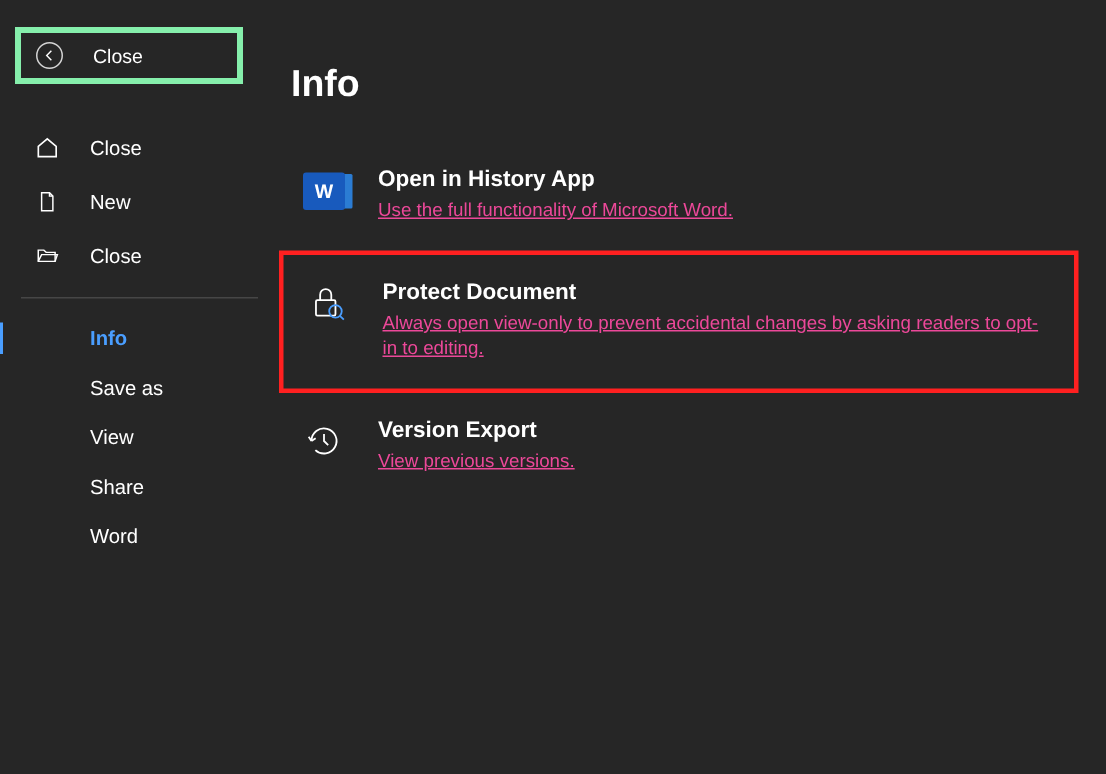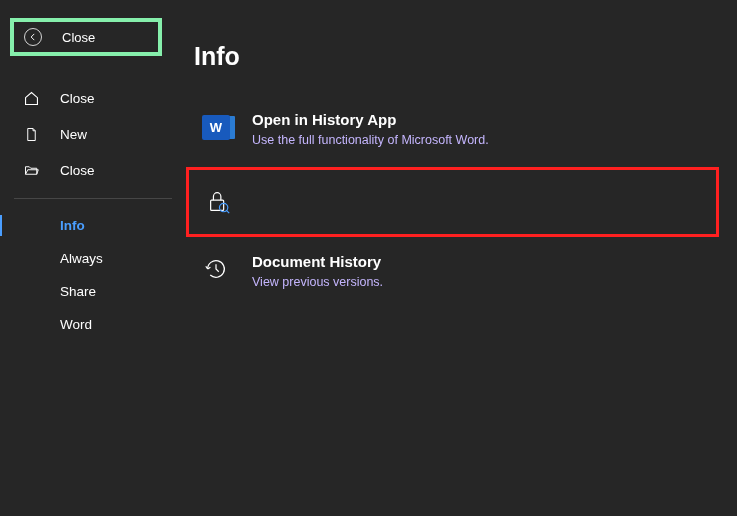--- a/index.html
+++ b/index.html
@@ -140,22 +140,23 @@
       border-radius: 1px;
       z-index: -1;
     }
     .option-text h3 {
       font-size: 15px;
       font-weight: 600;
       margin-bottom: 4px;
     }
     .option-text p {
       font-size: 12.5px;
-      color: #c4b5fd;
+      color: #ec4899;
       line-height: 1.35;
+      text-decoration: underline;
     }
   </style>
 </head>
 <body>
 
 <div class="container">
   <div class="sidebar">
     <div class="close-btn">
       <span class="arrow">
         <svg viewBox="0 0 16 16" stroke="#fff" fill="none" stroke-width="1.5">
@@ -194,21 +195,24 @@
       <span>Close</span>
     </div>
 
     <div class="divider"></div>
 
 
     <div class="nav-item textonly active">
       <span>Info</span>
     </div>
     <div class="nav-item textonly">
-      <span>Always</span>
+      <span>Save as</span>
+    </div>
+    <div class="nav-item textonly">
+      <span>View</span>
     </div>
     <div class="nav-item textonly">
       <span>Share</span>
     </div>
     <div class="nav-item textonly">
       <span>Word</span>
     </div>
   </div>
 
   <div class="main">
@@ -226,29 +230,33 @@
 
     <div class="option-row highlighted">
       <div class="option-icon">
         <svg viewBox="0 0 28 28" width="26" height="26" stroke="#fff" fill="none" stroke-width="1.3">
           <rect x="5" y="12" width="14" height="11" rx="1"></rect>
           <path d="M8 12 V8 a4 4 0 0 1 8 0 V12"></path>
           <circle cx="19" cy="20" r="4.5" stroke="#4a9eff"></circle>
           <path d="M22 23 L25 26" stroke="#4a9eff"></path>
         </svg>
       </div>
+      <div class="option-text">
+        <h3>Protect Document</h3>
+        <p>Always open view-only to prevent accidental changes by asking readers to opt-in to editing.</p>
+      </div>
     </div>
 
     <div class="option-row">
       <div class="option-icon">
         <svg viewBox="0 0 28 28" width="26" height="26" stroke="#fff" fill="none" stroke-width="1.3">
           <path d="M5 14 a9 9 0 1 1 2.8 6.5"></path>
           <path d="M5 14 L3 11 M5 14 L8 12"></path>
           <path d="M14 9 V14 L17 17"></path>
         </svg>
       </div>
       <div class="option-text">
-        <h3>Document History</h3>
+        <h3>Version Export</h3>
         <p>View previous versions.</p>
       </div>
     </div>
   </div>
 </div>
 
 </body></html>

